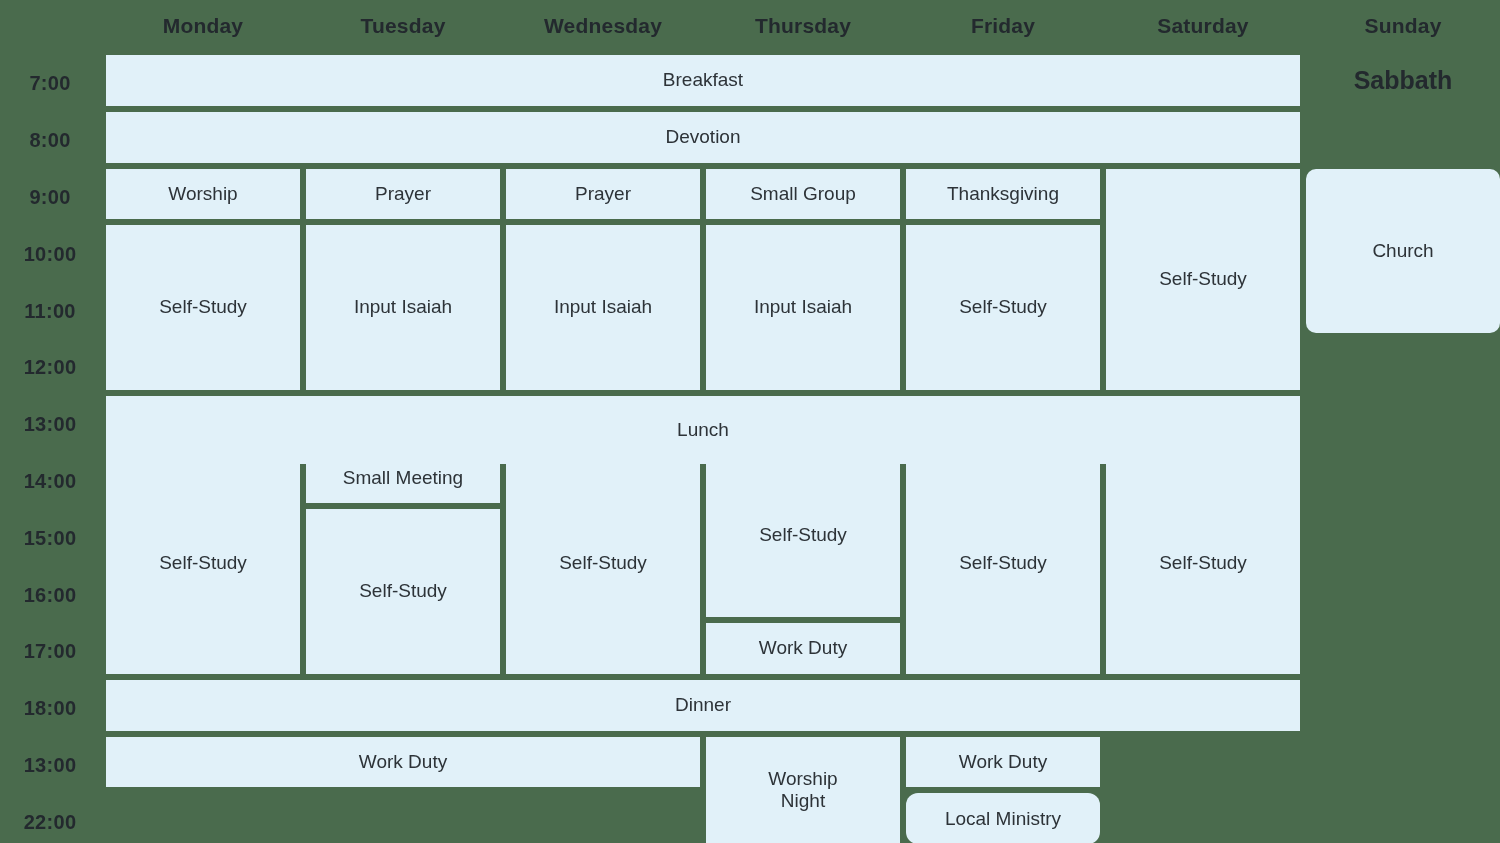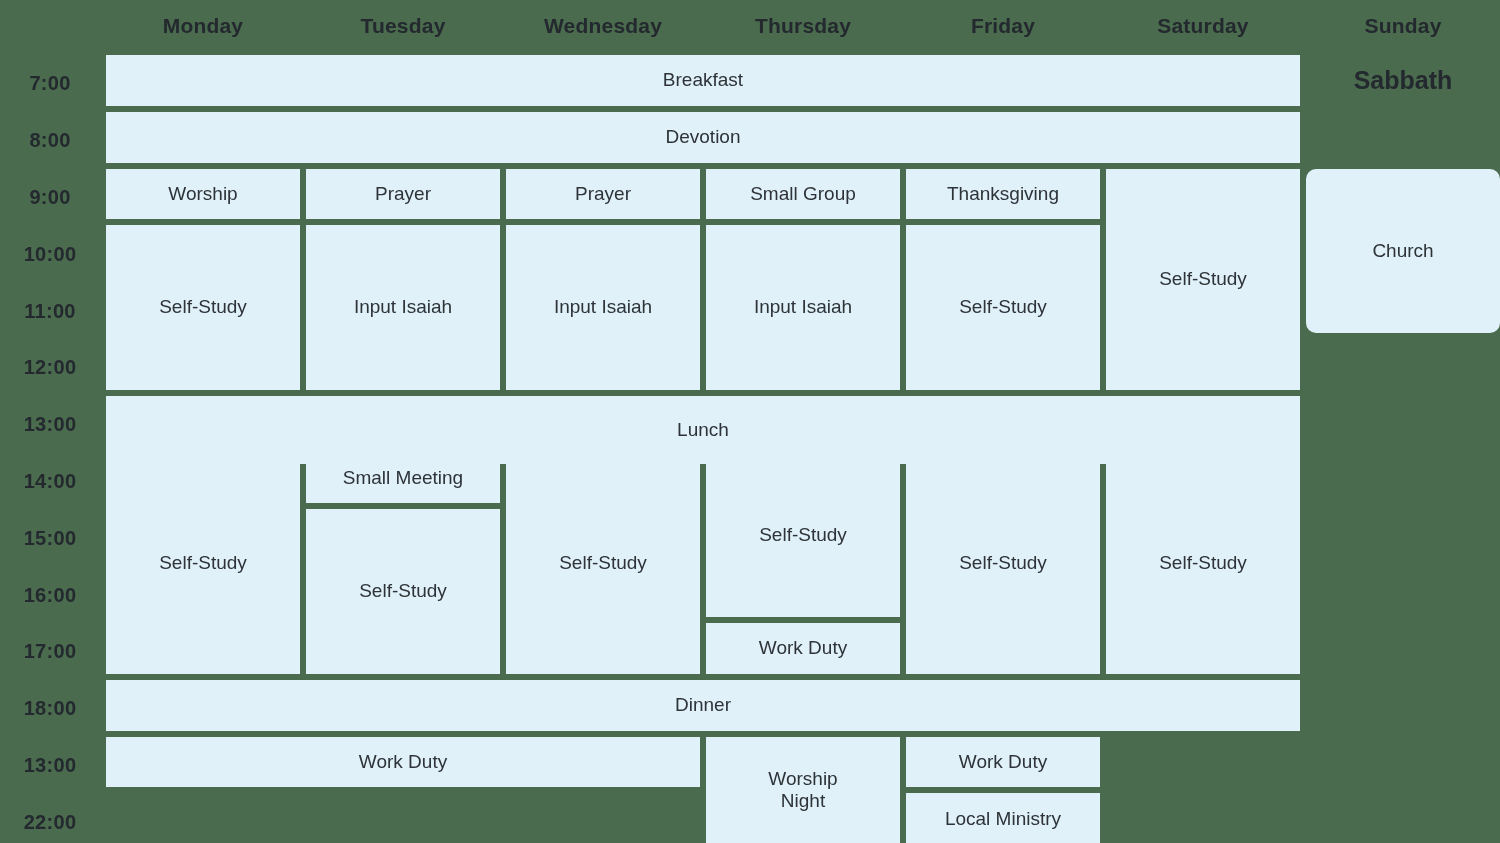--- a/index.html
+++ b/index.html
@@ -122,15 +122,15 @@
     <div class="event" style="left: 506px; width: 194px; top: 452.6px; height: 221.2px;">Self-Study</div>
     <div class="event" style="left: 706px; width: 194px; top: 452.6px; height: 164.4px;">Self-Study</div>
     <div class="event" style="left: 706px; width: 194px; top: 623px; height: 50.8px;">Work Duty</div>
     <div class="event" style="left: 906px; width: 194px; top: 452.6px; height: 221.2px;">Self-Study</div>
     <div class="event" style="left: 1106px; width: 194px; top: 452.6px; height: 221.2px;">Self-Study</div>
     <div class="event" style="left: 106px; width: 1194px; top: 679.8px; height: 50.8px;">Dinner</div>
     <div class="event" style="left: 106px; width: 594px; top: 736.6px; height: 50.8px;">Work Duty</div>
     <div class="event two-line" style="left: 706px; width: 194px; top: 736.6px; height: 107.6px;">Worship
 Night</div>
     <div class="event" style="left: 906px; width: 194px; top: 736.6px; height: 50.8px;">Work Duty</div>
-    <div class="event" style="left: 906px; width: 194px; top: 793.4px; height: 50.8px;">Local Ministry</div>
+    <div class="event" style="left: 906px; width: 194px; top: 793.4px; height: 50.8px; border-radius: 12px;">Local Ministry</div>
     <div class="plain-label" style="left: 1306px; width: 194px; top: 55px; height: 50.8px;">Sabbath</div>
   </div>
 
 </body></html>

